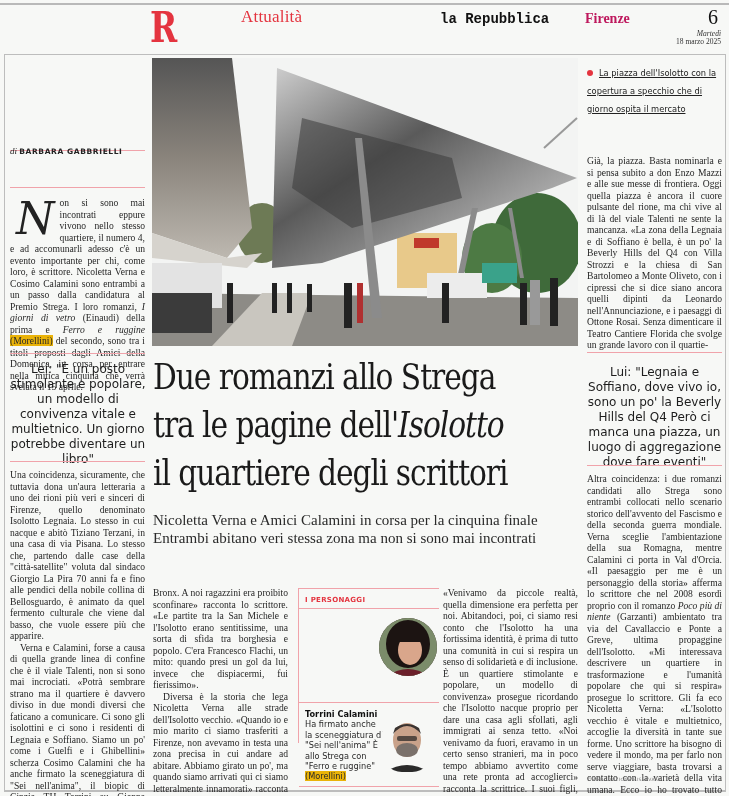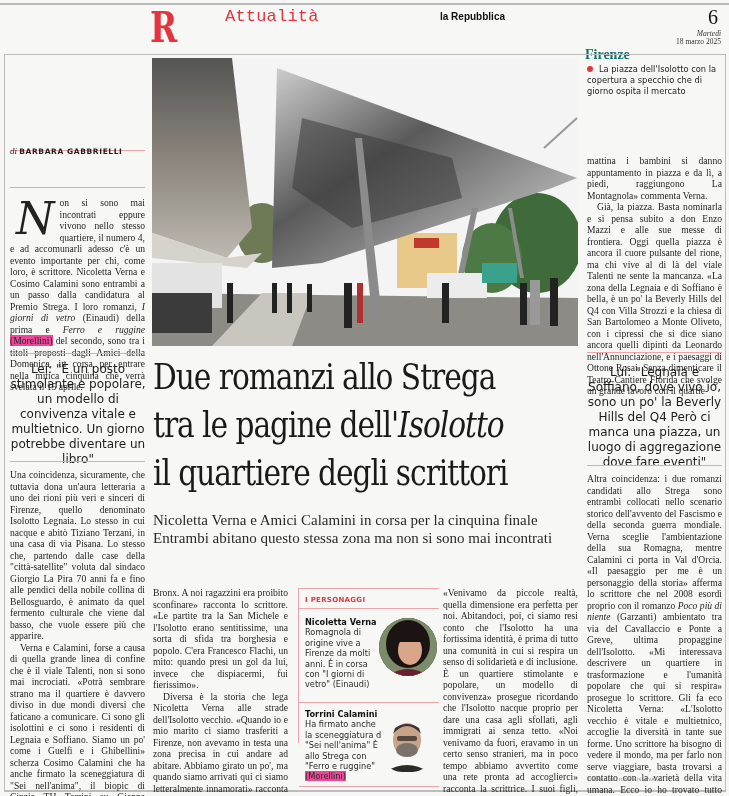--- a/index.html
+++ b/index.html
@@ -3,52 +3,52 @@
 <meta charset="utf-8">
 <style>
   * { box-sizing: border-box; margin: 0; padding: 0; }
   html, body { width: 729px; height: 796px; background: #f7f8f6; overflow: hidden; }
   body { position: relative; font-family: "Liberation Serif", serif; color: #1e1e1e; }
 
   .topline { position: absolute; left: 0; top: 3px; width: 729px; height: 2px; background: #b9b9b9; }
 
   
   .hdr-logo { position: absolute; left: 150px; top: 8px; font-family: "DejaVu Serif", serif; font-weight: bold; font-size: 42px; line-height: 40px; color: #e4343f; transform: scaleX(0.78); transform-origin: left top; }
-  .hdr-section { position: absolute; left: 225px; top: 7px; font-family: Liberation Mono, monospace; font-size: 17px; color: #e4343f; letter-spacing: 0.2px; text-align: center; }
-  .hdr-paper { position: absolute; left: 440px; top: 11px; font-family: Liberation Sans, sans-serif; font-weight: bold; font-size: 10px; color: #111; text-align: right; }
-  .hdr-city { position: absolute; left: 585px; top: 11px; font-family: "Liberation Serif", serif; font-weight: bold; font-size: 14px; color: #0f766e; margin-top: 36px; }
+  .hdr-section { position: absolute; left: 241px; top: 7px; font-family: Liberation Serif, serif; font-size: 17px; color: #e4343f; letter-spacing: 0.2px; text-align: center; }
+  .hdr-paper { position: absolute; left: 440px; top: 11px; font-family: Liberation Mono, monospace; font-weight: bold; font-size: 14px; color: #111; text-align: right; }
+  .hdr-city { position: absolute; left: 585px; top: 11px; font-family: "Liberation Serif", serif; font-weight: bold; font-size: 14px; color: #be185d; }
   .hdr-page { position: absolute; left: 708px; top: 6px; font-family: "Liberation Serif", serif; font-size: 20px; color: #111; }
   .hdr-day { position: absolute; right: 8px; top: 29px; font-style: italic; font-size: 7.5px; color: #333; }
   .hdr-date { position: absolute; right: 8px; top: 37px; font-size: 7.5px; color: #333; }
 
   
   .frame { position: absolute; left: 4px; top: 54px; width: 722px; height: 736px; border: 1.5px solid #bdbdbd; border-bottom: none; }
   .bottomrule { position: absolute; left: 4px; top: 790px; width: 722px; height: 1.5px; background: #bdbdbd; }
 
   .pinkrule { position: absolute; height: 1px; background: #f0a3aa; }
 
   
   .byline { position: absolute; left: 10px; top: 146px; font-size: 9px; color: #222; }
   .byline .di { font-style: italic; }
   .byline .name { font-family: "DejaVu Sans", sans-serif; font-weight: bold; font-size: 7.5px; letter-spacing: 0.6px; }
 
   .col { position: absolute; font-family: "Liberation Serif", serif; font-size: 9.6px; line-height: 11.5px; text-align: justify; color: #262626; hyphens: auto; }
   .col p { text-indent: 0; }
   .col p + p { text-indent: 10px; }
   .dropcap { float: left; font-family: "DejaVu Serif", serif; font-style: italic; font-size: 44px; line-height: 40px; margin: 2px 5px 0 6px; color: #222; }
-  .hl { background: #ec4899; }
+  .hl { background: #eab308; }
   .em { font-style: italic; }
 
   .pull { position: absolute; font-family: "DejaVu Sans", sans-serif; font-size: 12px; line-height: 15px; text-align: center; color: #1d1d1d; }
 
   
   .photo { position: absolute; left: 152px; top: 58px; width: 426px; height: 288px; overflow: hidden; background: #f2f3f2; }
   .photo svg { display: block; }
 
-  .caption { position: absolute; left: 587px; top: 64px; width: 135px; font-family: "DejaVu Sans", sans-serif; font-size: 8.3px; line-height: 11px; color: #222; }
+  .caption { position: absolute; left: 587px; top: 64px; width: 135px; font-family: "DejaVu Sans", sans-serif; font-size: 8.3px; line-height: 18px; color: #222; text-decoration: underline; }
   .caption .dot { display: inline-block; width: 6px; height: 6px; border-radius: 50%; background: #e4343f; margin-right: 6px; vertical-align: 0px; }
 
   
   .headline { position: absolute; left: 153px; top: 353px; width: 425px; font-family: "DejaVu Serif", serif; font-weight: normal; font-size: 34.5px; line-height: 48px; color: #1a1a1a; letter-spacing: -1.2px; transform: scaleX(0.86); transform-origin: left top; white-space: nowrap; }
   .headline .script { font-style: italic; }
   .subhead { position: absolute; left: 153px; top: 511px; font-family: "Liberation Serif", serif; font-size: 15px; line-height: 18px; color: #2a2a2a; white-space: nowrap; }
 
   
   .pbox { position: absolute; left: 298px; top: 588px; width: 140px; height: 155px; border-left: 1.5px solid #f0a3aa; }
   .pbox .hline { position: absolute; left: 0; width: 140px; height: 1.2px; background: #f0a3aa; }
@@ -156,55 +156,50 @@
 
     <line x1="392" y1="90" x2="425" y2="60" stroke="#999" stroke-width="2"></line>
   </svg>
 </div>
 
 <div class="caption">
   <span class="dot"></span><span>La piazza dell'Isolotto con la copertura a specchio che di giorno ospita il mercato</span>
 </div>
 
 <div class="col" style="left:587px;top:155px;width:135px;">
-  <p>mattina i bambini si danno appuntamento in piazza e da lì, a piedi, raggiungono La Montagnola» commenta Verna.</p>
   <p>Già, la piazza. Basta nominarla e si pensa subito a don Enzo Mazzi e alle sue messe di frontiera. Oggi quella piazza è ancora il cuore pulsante del rione, ma chi vive al di là del viale Talenti ne sente la mancanza. «La zona della Legnaia e di Soffiano è bella, è un po' la Beverly Hills del Q4 con Villa Strozzi e la chiesa di San Bartolomeo a Monte Oliveto, con i cipressi che si dice siano ancora quelli dipinti da Leonardo nell'Annunciazione, e i paesaggi di Ottone Rosai. Senza dimenticare il Teatro Cantiere Florida che svolge un grande lavoro con il quartie-</p>
 </div>
 <div class="pinkrule" style="left:587px;top:352px;width:135px;"></div>
 <div class="pull" style="left:582px;top:365px;width:145px;">Lui: "Legnaia e Soffiano, dove vivo io, sono un po' la Beverly Hills del Q4 Però ci manca una piazza, un luogo di aggregazione dove fare eventi"</div>
 <div class="pinkrule" style="left:587px;top:465px;width:135px;"></div>
 
 <div class="col" style="left:587px;top:473px;width:135px;">
   <p><span>Altra coincidenza: i due romanzi candidati allo Strega sono entrambi collocati nello scenario storico dell'avvento del Fascismo e della seconda guerra mondiale. Verna sceglie l'ambientazione della sua Romagna, mentre Calamini ci porta in Val d'Orcia. «Il paesaggio per me è un personaggio della storia» afferma lo scrittore che nel 2008 esordì proprio con il romanzo </span><span class="em">Poco più di niente</span><span> (Garzanti) ambientato tra via del Cavallaccio e Ponte a Greve, ultima propaggine dell'Isolotto. «Mi interessava descrivere un quartiere in trasformazione e l'umanità popolare che qui si respira» prosegue lo scrittore. Gli fa eco Nicoletta Verna: «L'Isolotto vecchio è vitale e multietnico, accoglie la diversità in tante sue forme. Uno scrittore ha bisogno di vedere il mondo, ma per farlo non serve viaggiare, basta trovarsi a contatto con la varietà della vita umana. Ecco io ho trovato tutto questo proprio qui e forse un giorno potrebbe diventare un romanzo. Chissà».</span></p>
 </div>
 <div class="copyright">©RIPRODUZIONE RISERVATA</div>
 
 <div class="headline">
   <div>Due romanzi allo Strega</div>
   <div><span>tra le pagine dell'</span><span class="script">Isolotto</span></div>
   <div>il quartiere degli scrittori</div>
 </div>
 <div class="subhead">
   <div>Nicoletta Verna e Amici Calamini in corsa per la cinquina finale</div>
-  <div>Entrambi abitano questo stessa zona ma non si sono mai incontrati</div>
+  <div>Entrambi abitano veri stessa zona ma non si sono mai incontrati</div>
 </div>
 
 <div class="col" style="left:153px;top:587px;width:135px;">
   <p style="text-indent:0">Bronx. A noi ragazzini era proibito sconfinare» racconta lo scrittore. «Le partite tra la San Michele e l'Isolotto erano sentitissime, una sorta di sfida tra borghesia e popolo. C'era Francesco Flachi, un mito: quando presi un gol da lui, invece che dispiacermi, fui fierissimo».</p>
   <p><span>Diversa è la storia che lega Nicoletta Verna alle strade dell'Isolotto vecchio. «Quando io e mio marito ci siamo trasferiti a Firenze, non avevamo in testa una zona precisa in cui andare ad abitare. Abbiamo girato un po', ma quando siamo arrivati qui ci siamo letteralmente innamorati» racconta la scrittrice di origini romagnole, che ha esordito nel 2021 con </span></p>
 </div>
 
 <div class="pbox">
   <div class="hline" style="top:0;"></div>
   <div class="ptitle">I PERSONAGGI</div>
   <div class="hline" style="top:20px;"></div>
-  <div class="person" style="top:29px;">
-    <div class="pname">Nicoletta Verna</div>
-    <div>Romagnola di origine vive a Firenze da molti anni. È in corsa con "I giorni di vetro" (Einaudi)</div>
-  </div>
   <div class="avatar" style="left:80px;top:30px;width:58px;height:58px;background:#3b2a26;">
     <svg width="58" height="58" viewBox="0 0 58 58">
       <rect width="58" height="58" fill="#7b8c6a"></rect>
       <ellipse cx="29" cy="26" rx="22" ry="24" fill="#1c1412"></ellipse>
       <ellipse cx="31" cy="32" rx="12" ry="15" fill="#d9a68b"></ellipse>
       <rect x="18" y="14" width="26" height="10" fill="#1c1412"></rect>
       <path d="M8 58 Q29 44 50 58Z" fill="#6b1f2a"></path>
     </svg>
   </div>
   <div class="hline" style="top:114px;"></div>

